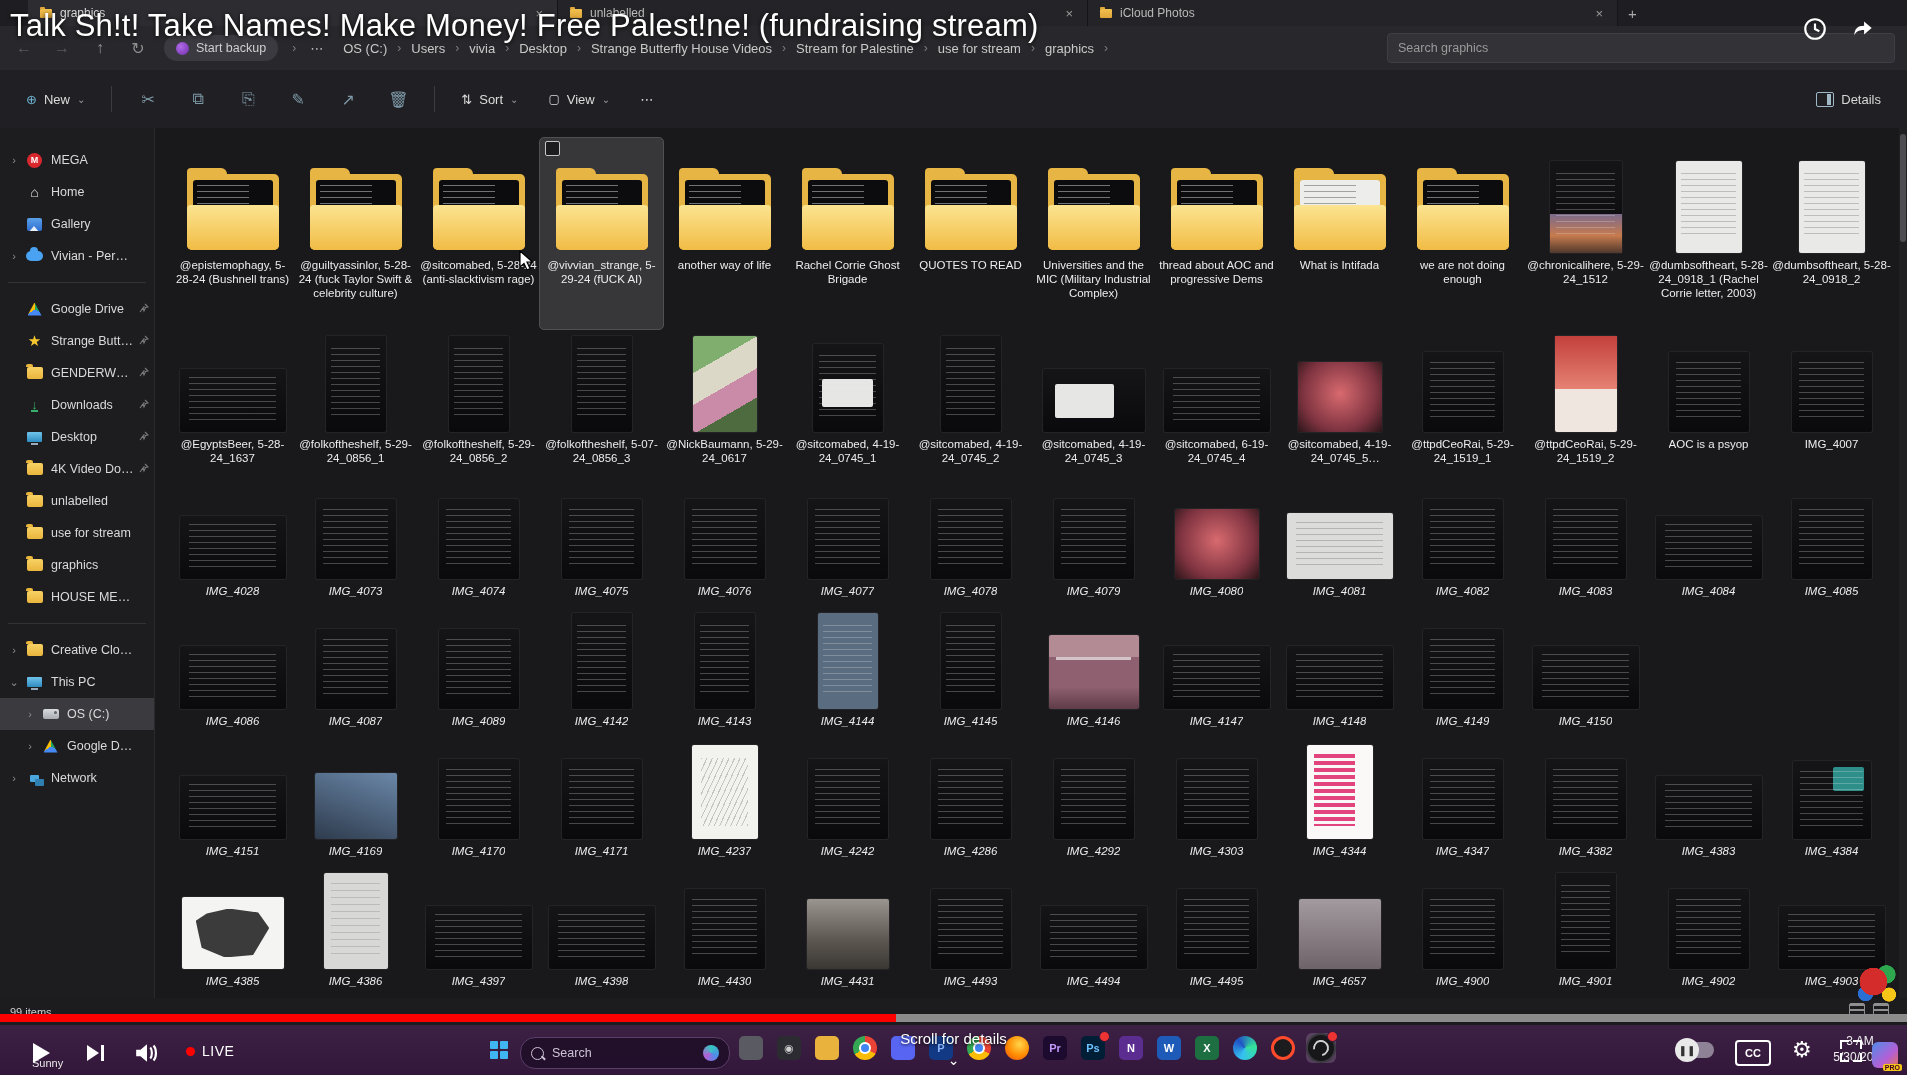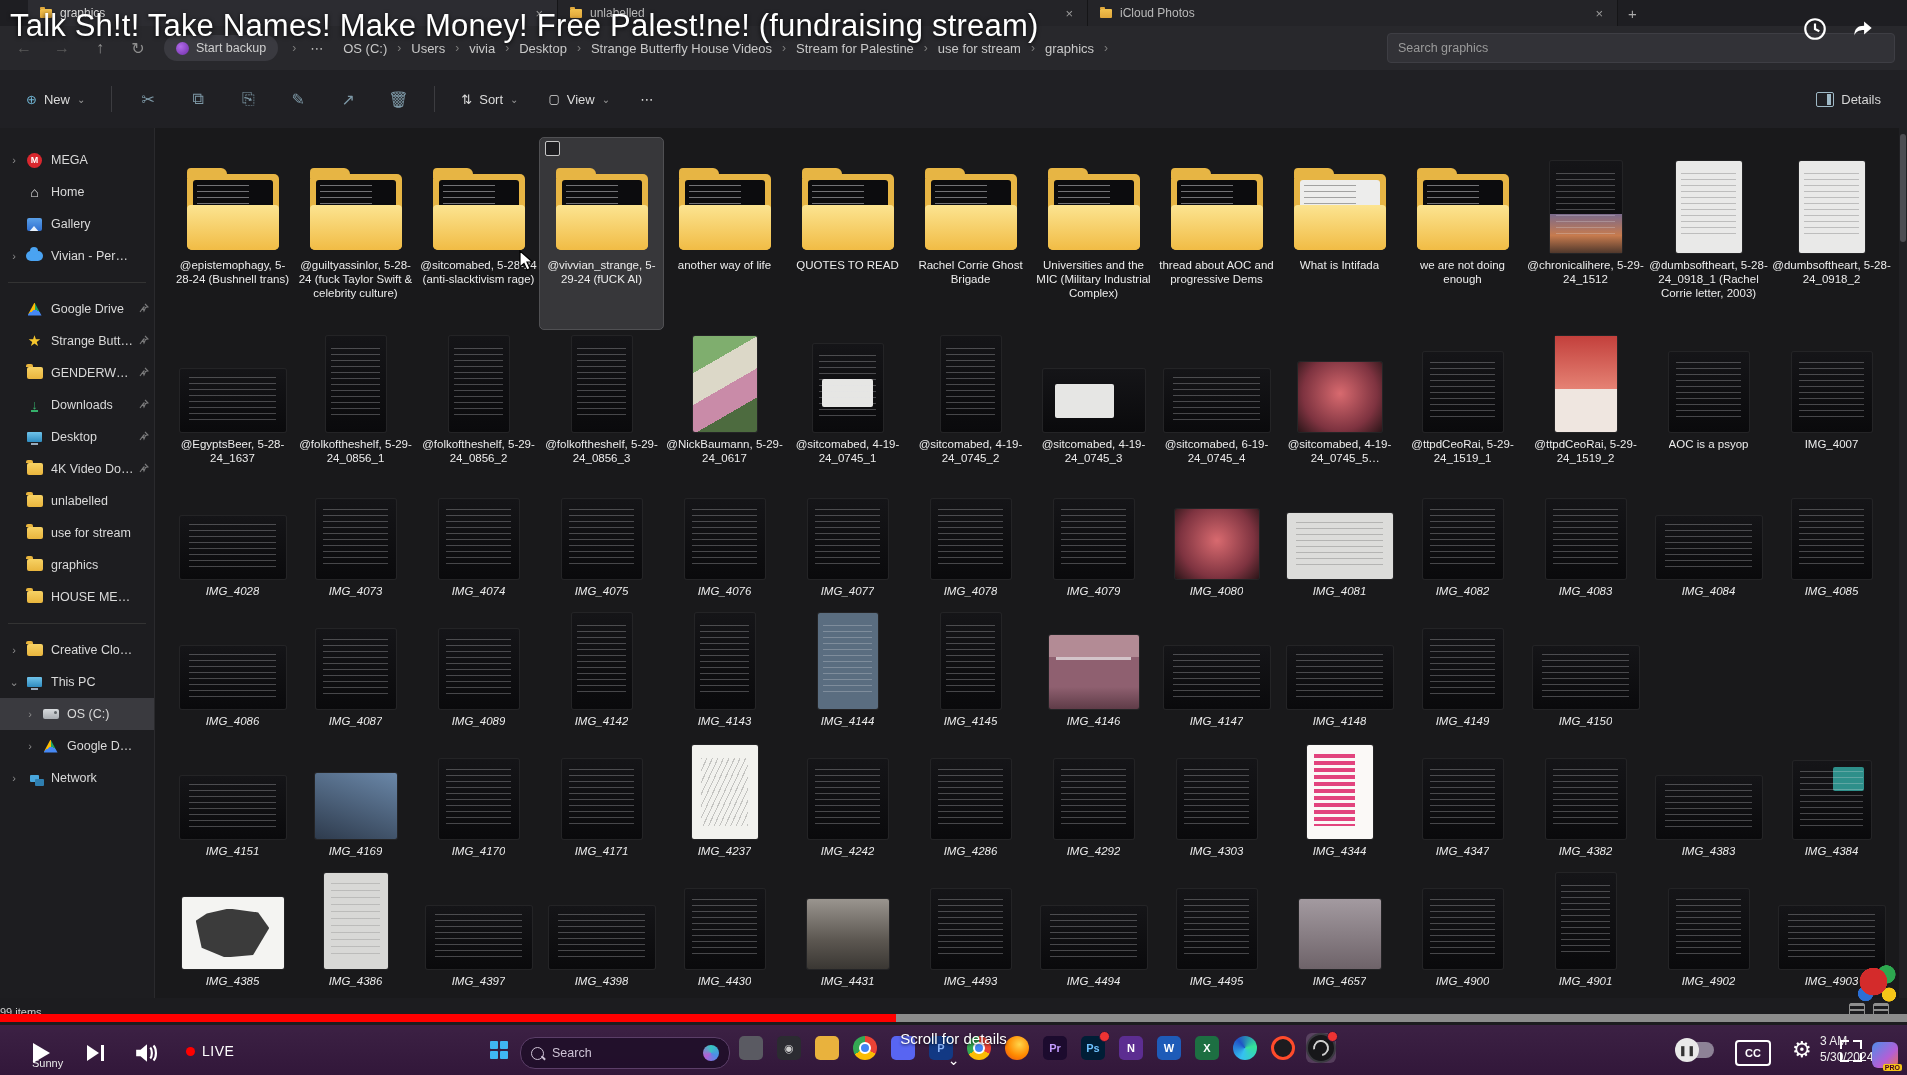--- a/index.html
+++ b/index.html
@@ -136,21 +136,21 @@
   .t-map-tall{width:64px;height:96px;background:#d8d8d6;}
   .t-map-tall::after{content:"";position:absolute;inset:10% 12%;opacity:.5;
       background:repeating-linear-gradient(180deg,rgba(90,90,90,.45) 0 1px,transparent 1px 7px);}
   .t-photo-crowd{width:82px;height:70px;background:linear-gradient(180deg,#9a958f,#5b5650 60%,#3a3733);}
   .t-photo-gray{width:82px;height:70px;background:linear-gradient(180deg,#a39aa0,#6e6369);}
   .t-photo-store{width:90px;height:74px;background:linear-gradient(180deg,#b38b95 0 30%,#8f6070 30% 70%,#5f3c48);}
   .t-photo-store::before{content:"";position:absolute;top:30%;left:8%;right:8%;height:3px;background:rgba(240,240,240,.7);}
   .t-blue-doc{width:60px;height:96px;background:#5a6d80;}
   
   #statusbar{position:absolute;left:0;right:0;top:998px;height:27px;background:#1c1c1f;z-index:12;
-             display:flex;align-items:center;font-size:11px;color:#cfcfcf;}
+             display:flex;align-items:center;font-size:11px;color:#cfcfcf;padding-left:10px;}
   .view-toggles{position:absolute;right:18px;top:5px;display:flex;gap:8px;}
   .vt{width:14px;height:14px;border:1px solid #8f8f8f;border-radius:2px;background:repeating-linear-gradient(180deg,#8f8f8f 0 2px,transparent 2px 5px);}
   #scrollbar{position:absolute;right:0;top:128px;width:8px;bottom:77px;background:#202023;z-index:11;}
   #scroll-thumb{position:absolute;top:6px;left:1px;width:6px;height:108px;background:#4d4d52;border-radius:3px;}
   #seekbar{position:absolute;left:0;right:0;top:1014px;height:8px;background:#8c8c8c;z-index:30;}
   #seek-played{position:absolute;left:0;top:0;bottom:0;width:47%;background:#f00;}
   
   #taskbar{position:absolute;left:0;right:0;top:1025px;height:50px;z-index:20;
            background:linear-gradient(180deg,#3c2144,#32173a);}
   #weather{position:absolute;left:32px;top:1057px;z-index:21;font-size:11px;color:#e8e8e8;}
@@ -167,21 +167,21 @@
   .tb-icon.active{background:rgba(255,255,255,.16);}
   .tb-badge{position:absolute;top:-2px;right:-2px;width:9px;height:9px;border-radius:50%;background:#e33;border:1px solid #32173a;}
   .icon-chrome{width:24px;height:24px;border-radius:50%;background:conic-gradient(#ea4335 0 33%,#fbbc05 33% 66%,#34a853 66%);position:relative;}
   .icon-chrome::after{content:"";position:absolute;inset:6px;border-radius:50%;background:#4285f4;border:2px solid #fff;}
   .icon-firefox{width:24px;height:24px;border-radius:50%;background:radial-gradient(circle at 60% 35%,#ffd54a,#ff8a00 55%,#e64a19);}
   .icon-edge{width:24px;height:24px;border-radius:50%;background:conic-gradient(from 200deg,#35c1f1,#2052c6,#35e29a,#35c1f1);}
   .icon-opera{width:24px;height:24px;border-radius:50%;background:#1c1c1f;border:3px solid #ff4b2b;box-sizing:border-box;}
   .icon-obs{width:26px;height:26px;border-radius:50%;background:#17171a;border:2px solid #3a3a40;position:relative;}
   .icon-obs::after{content:"";position:absolute;inset:5px;border-radius:50%;border:2px solid #cfcfcf;border-bottom-color:transparent;transform:rotate(35deg);}
   .icon-sq{width:24px;height:24px;border-radius:5px;display:flex;align-items:center;justify-content:center;}
-  #tb-clock{position:absolute;left:1820px;top:1034px;z-index:21;width:80px;text-align:left;color:#f0f0f0;font-size:12px;line-height:1.3;}
+  #tb-clock{position:absolute;left:1820px;top:1034px;z-index:21;width:80px;text-align:center;color:#f0f0f0;font-size:12px;line-height:1.3;}
   
   .pc{position:absolute;z-index:40;display:flex;align-items:center;justify-content:center;}
   #play-btn{left:26px;top:1038px;width:30px;height:30px;}
   .tri{width:0;height:0;border-left:17px solid #fff;border-top:10px solid transparent;border-bottom:10px solid transparent;}
   #next-btn{left:82px;top:1041px;width:26px;height:24px;}
   .tri-s{width:0;height:0;border-left:12px solid #fff;border-top:8px solid transparent;border-bottom:8px solid transparent;}
   .bar-s{width:3px;height:16px;background:#fff;margin-left:2px;}
   #vol-btn{left:132px;top:1040px;width:30px;height:26px;}
   #live-wrap{position:absolute;left:186px;top:1043px;z-index:40;display:flex;align-items:center;gap:7px;text-align:center;}
   #live-dot{width:9px;height:9px;border-radius:50%;background:#f00;}
@@ -512,31 +512,31 @@
             <div class="tile-label">another way of life</div>
           </div>
           <div class="tile">
             <div class="thumbwrap">
               <div class="folder">
                 <div class="f-back"></div>
                 <div class="f-preview"></div>
                 <div class="f-front"></div>
               </div>
             </div>
-            <div class="tile-label">QUOTES TO READ</div>
+            <div class="tile-label">Rachel Corrie Ghost Brigade</div>
           </div>
           <div class="tile">
             <div class="thumbwrap">
               <div class="folder">
                 <div class="f-back"></div>
                 <div class="f-preview"></div>
                 <div class="f-front"></div>
               </div>
             </div>
-            <div class="tile-label">Rachel Corrie Ghost Brigade</div>
+            <div class="tile-label">QUOTES TO READ</div>
           </div>
           <div class="tile">
             <div class="thumbwrap">
               <div class="folder">
                 <div class="f-back"></div>
                 <div class="f-preview"></div>
                 <div class="f-front"></div>
               </div>
             </div>
             <div class="tile-label">Universities and the MIC (Military Industrial Complex)</div>
@@ -606,21 +606,21 @@
           <div class="tile">
             <div class="thumbwrap">
               <div class="thumb t-tall ln"></div>
             </div>
             <div class="tile-label">@folkoftheshelf, 5-29-24_0856_2</div>
           </div>
           <div class="tile">
             <div class="thumbwrap">
               <div class="thumb t-tall ln"></div>
             </div>
-            <div class="tile-label">@folkoftheshelf, 5-29-24_0856_3</div>
+            <div class="tile-label">@folkoftheshelf, 5-07-24_0856_3</div>
           </div>
           <div class="tile">
             <div class="thumbwrap">
               <div class="thumb t-collage"></div>
             </div>
             <div class="tile-label">@NickBaumann, 5-29-24_0617</div>
           </div>
           <div class="tile">
             <div class="thumbwrap">
               <div class="thumb t-whiteblock ln"></div>

